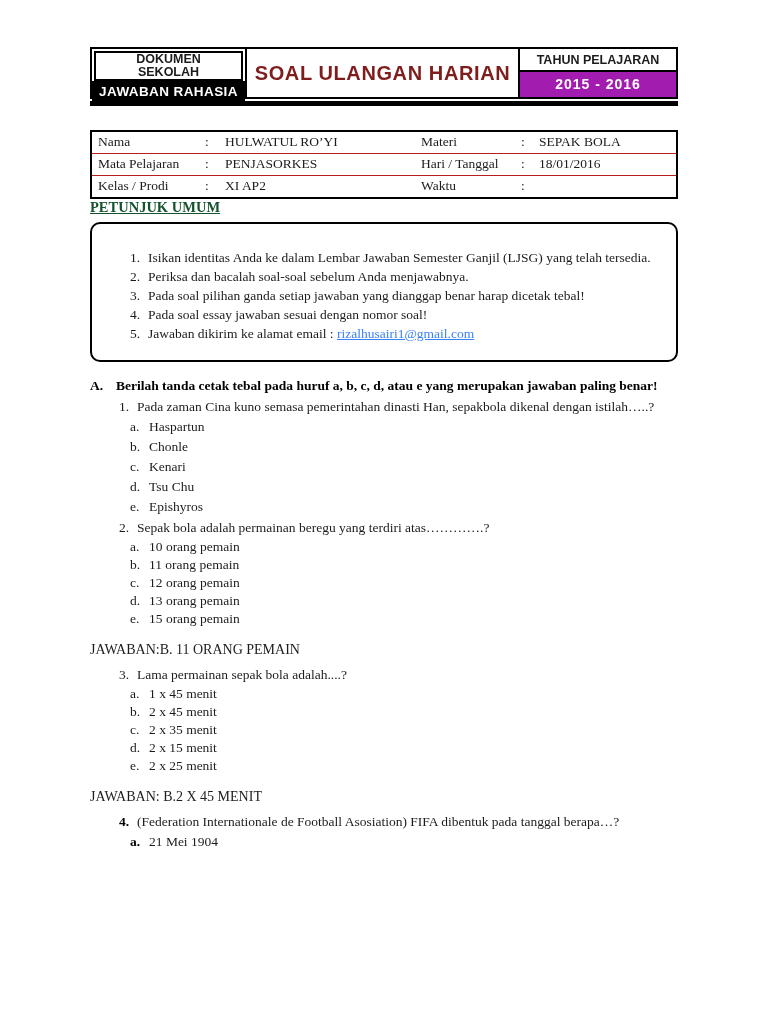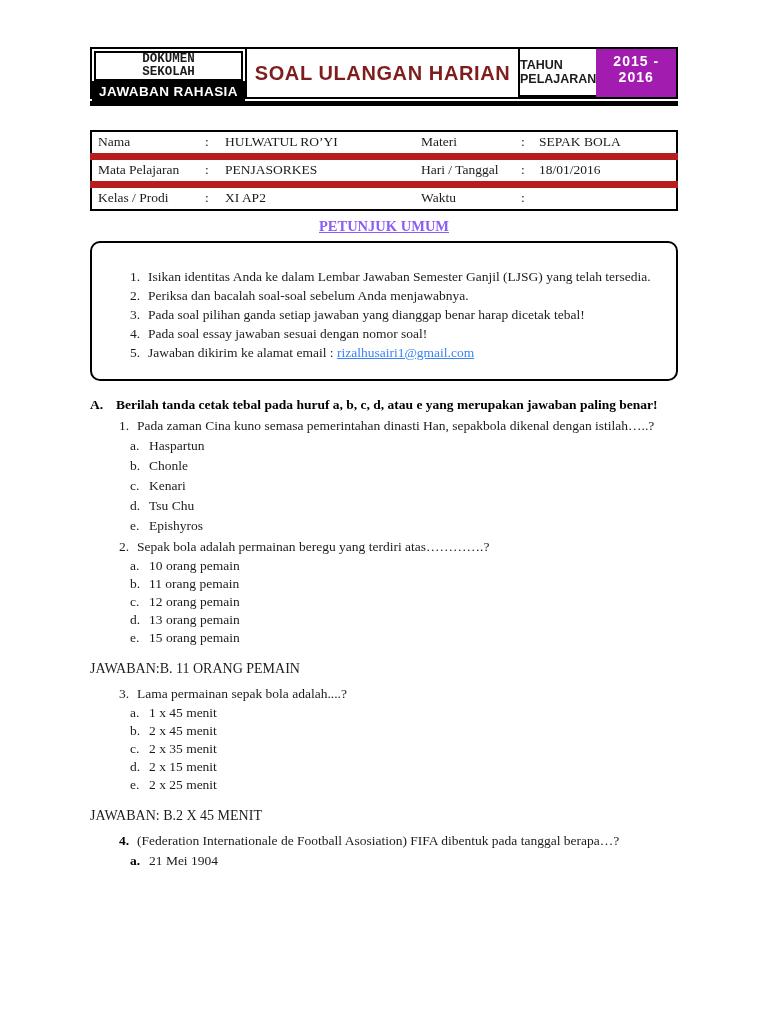--- a/index.html
+++ b/index.html
@@ -14,46 +14,46 @@
   .header-table {
     display:flex; height:52px; border:2px solid #000;
     font-family:"Liberation Sans", sans-serif;
   }
   .h-left { width:155px; border-right:2px solid #000; display:flex; flex-direction:column; }
   .doc-label {
     flex:1; margin:2px 2px 0 2px; border:2px solid #000;
     display:flex; align-items:center; justify-content:center;
     font-weight:bold; font-size:12.5px; line-height:13px; text-align:center;
   }
-  .doc-label span { display:block; width:84px;font-family:Liberation Mono, monospace; }
+  .doc-label span { display:block; width:84px; }
   .secret-label {
     background:#000; color:#fff; font-weight:bold; font-size:13.5px;
     text-align:center; padding:3px 0 4px; letter-spacing:0.4px;
   }
   .h-center { flex:1; display:flex; align-items:center; justify-content:center;
     font-weight:bold; font-size:20px; letter-spacing:0.6px; color:#7f1d1d; }
-  .h-right { width:158px; border-left:2px solid #000; display:flex; flex-direction:row; }
+  .h-right { width:158px; border-left:2px solid #000; display:flex; flex-direction:column; }
   .year-label { flex:1; display:flex; align-items:center; justify-content:center;
     border-bottom:2px solid #000; font-weight:bold; font-size:12.5px; }
   .year-value { background:#a21caf; color:#fff; font-weight:bold; font-size:14px;
     text-align:center; padding:4px 0 5px; letter-spacing:1px; }
   .header-rule { height:5px; background:#000; margin-top:2px; }
 
   
   .info-table { width:100%; margin-top:24px; border:2px solid #000;
     border-collapse:collapse; font-size:13.5px; }
   .info-table td { padding:2px 0 3px 6px; height:21px; vertical-align:middle; }
-  .info-table tr { border-bottom:7px solid #b91c1c; }
+  .info-table tr { border-bottom:1px solid #b91c1c; }
   .info-table tr:last-child { border-bottom:none; }
   .c-lab1 { width:108px; } .c-col1 { width:20px; } .c-val1 { width:196px; }
   .c-lab2 { width:100px; } .c-col2 { width:18px; }
 
   
-  .petunjuk-title { margin-top:7px; text-align:center; font-weight:bold;
-    font-size:14.5px; text-decoration:underline; color:#8b5cf6; }
+  .petunjuk-title { text-align:left; font-weight:bold;
+    font-size:14.5px; text-decoration:underline; color:#14532d; }
   .instructions-box { margin-top:6px; height:140px; border:2px solid #000;
     border-radius:10px; padding:24px 22px 0 38px; }
   .instr-item { display:flex; font-size:13.5px; line-height:19px; }
   .instr-num { width:18px; flex:none; }
   .email-link { color:#3b82f6; text-decoration:underline; }
 
   
   .section-a { margin-top:13px; }
   .sa-head { display:flex; font-weight:bold; font-size:13.5px; line-height:21px; color:#000; }
   .sa-label { width:26px; flex:none; }

